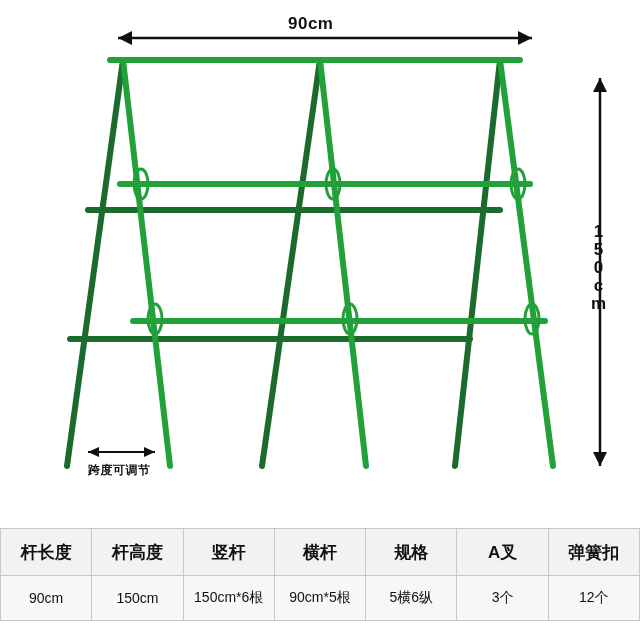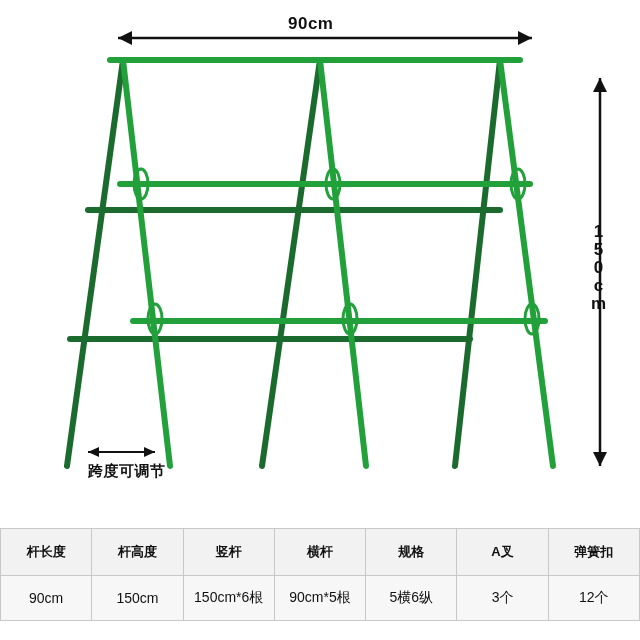--- a/index.html
+++ b/index.html
@@ -39,41 +39,41 @@
   #label-height {
     left: 588px;
     top: 222px;
     writing-mode: vertical-rl;
     text-orientation: upright;
     letter-spacing: -1px;
   }
   #label-span {
     left: 88px;
     top: 462px;
-    font-size: 15px;
+    font-size: 12px;
     font-weight: bold;
     color: #111111;
   }
   #spec-table {
     position: absolute;
     left: 0;
     top: 528px;
     width: 640px;
     border-collapse: collapse;
     table-layout: fixed;
   }
   #spec-table td {
     border: 1px solid #c8c8c8;
     text-align: center;
     color: #111111;
     background: #f2f2f2;
   }
   #spec-table tr.header-row td {
     height: 44px;
-    font-size: 13px;
+    font-size: 17px;
     font-weight: bold;
     margin-left: 48px;
   }
   #spec-table tr.value-row td {
     height: 42px;
     font-size: 14px;
     background: #f7f7f7;
   }
 </style>
 </head>

